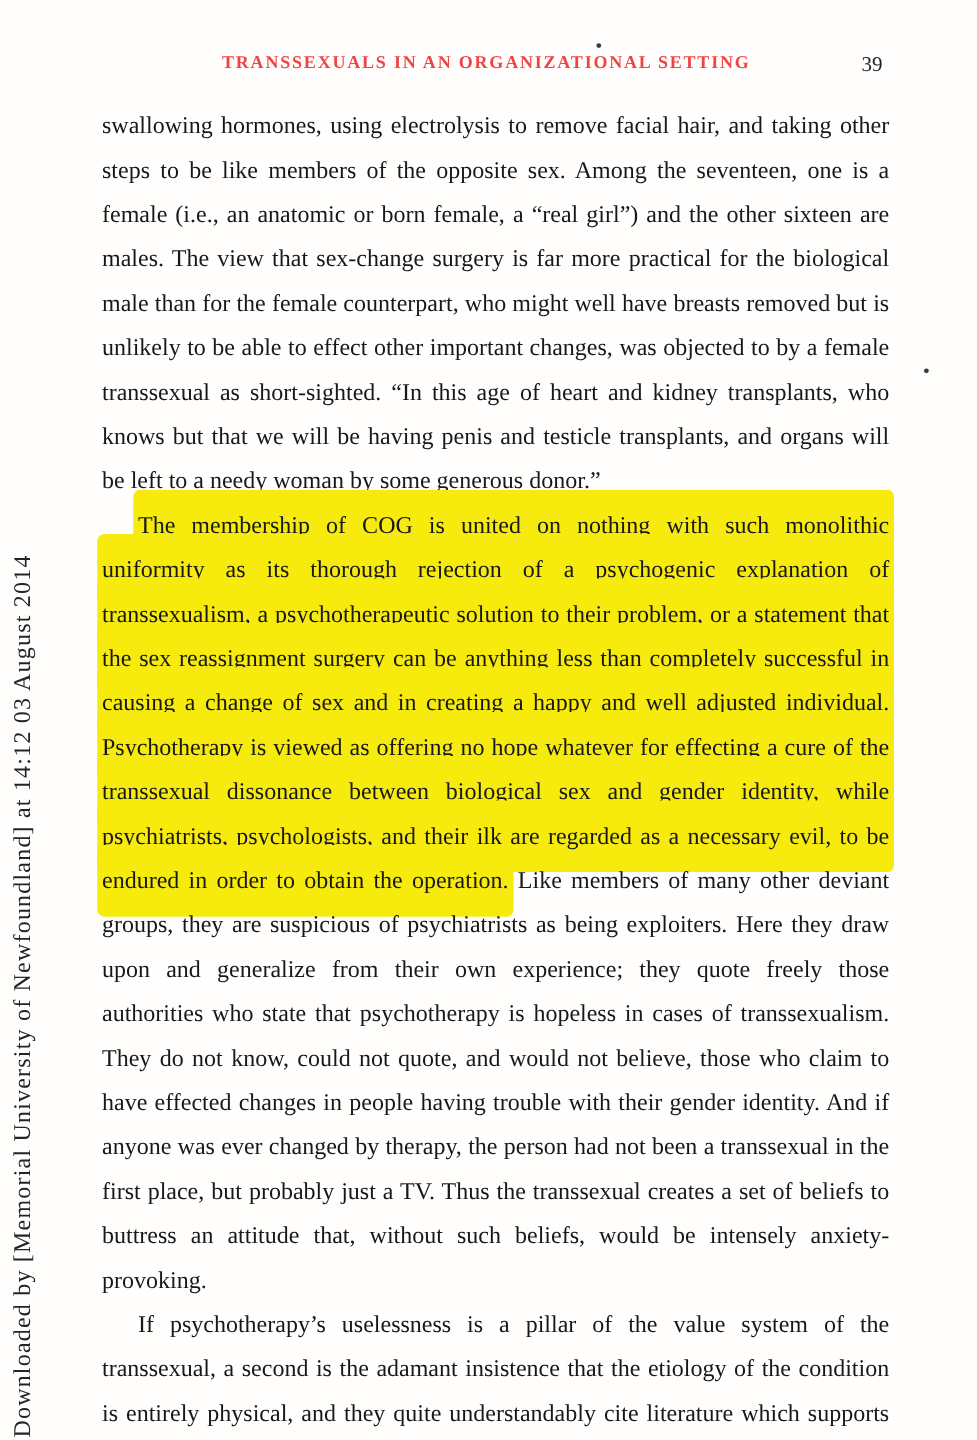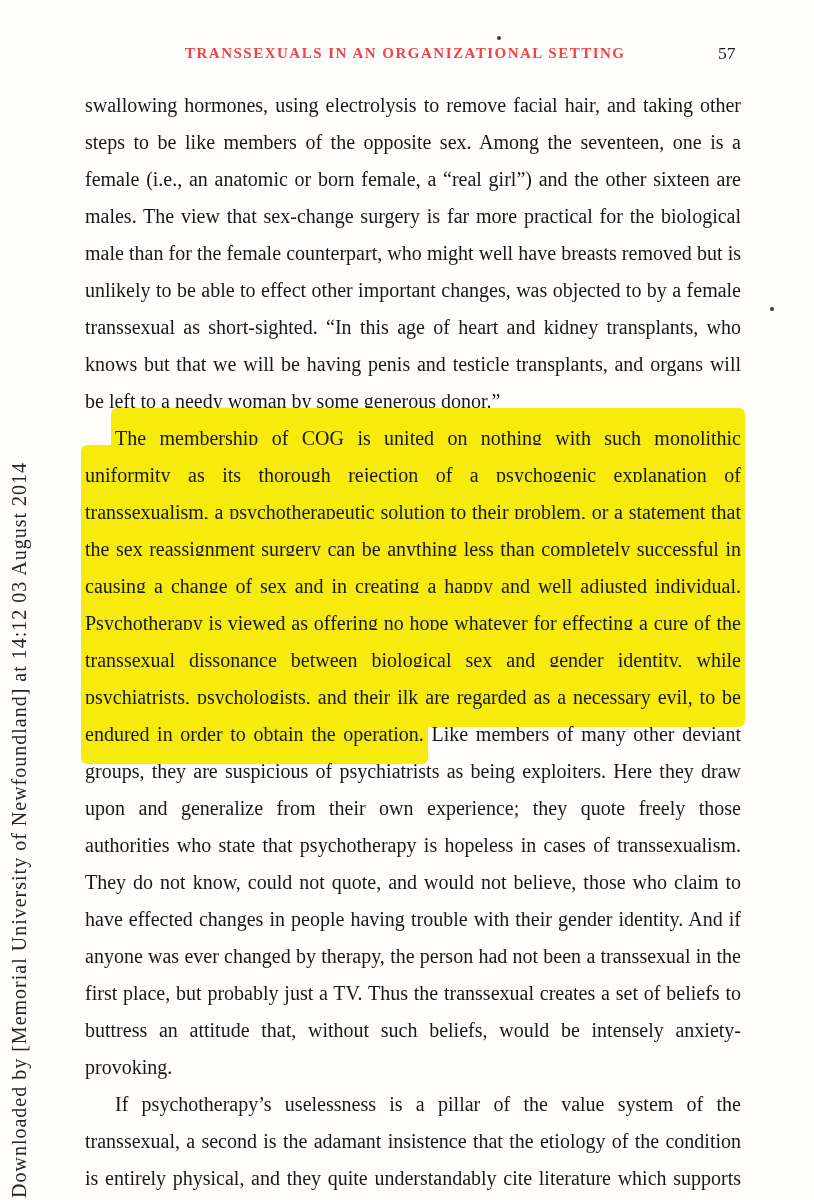--- a/index.html
+++ b/index.html
@@ -76,21 +76,21 @@
 </style>
 </head>
 <body>
 
 <div class="page">
 
   <div class="watermark">Downloaded by [Memorial University of Newfoundland] at 14:12 03 August 2014</div>
 
   <div class="running-title">TRANSSEXUALS IN AN ORGANIZATIONAL SETTING</div>
 
-  <div class="page-number">57</div>
+  <div class="page-number">39</div>
 
   <div class="body-text">
     <p class="para">swallowing hormones, using electrolysis to remove facial hair, and taking other steps to be like members of the opposite sex. Among the seventeen, one is a female (i.e., an anatomic or born female, a “real girl”) and the other sixteen are males. The view that sex-change surgery is far more practical for the biological male than for the female counterpart, who might well have breasts removed but is unlikely to be able to effect other important changes, was objected to by a female transsexual as short-sighted. “In this age of heart and kidney transplants, who knows but that we will be having penis and testicle transplants, and organs will be left to a needy woman by some generous donor.”</p>
     <p class="para indent"><span class="hl" style="background-color: rgb(247, 235, 14);">The membership of COG is united on nothing with such monolithic uniformity as its thorough rejection of a psychogenic explanation of transsexualism, a psychotherapeutic solution to their problem, or a statement that the sex reassignment surgery can be anything less than completely successful in causing a change of sex and in creating a happy and well adjusted individual. Psychotherapy is viewed as offering no hope whatever for effecting a cure of the transsexual dissonance between biological sex and gender identity, while psychiatrists, psychologists, and their ilk are regarded as a necessary evil, to be endured in order to obtain the operation.</span><span> Like members of many other deviant groups, they are suspicious of psychiatrists as being exploiters. Here they draw upon and generalize from their own experience; they quote freely those authorities who state that psychotherapy is hopeless in cases of transsexualism. They do not know, could not quote, and would not believe, those who claim to have effected changes in people having trouble with their gender identity. And if anyone was ever changed by therapy, the person had not been a transsexual in the first place, but probably just a TV. Thus the transsexual creates a set of beliefs to buttress an attitude that, without such beliefs, would be intensely anxiety-provoking.</span></p>
     <p class="para indent">If psychotherapy’s uselessness is a pillar of the value system of the transsexual, a second is the adamant insistence that the etiology of the condition is entirely physical, and they quite understandably cite literature which supports such an explanation. Of the contrary literature, they are either unaware, or readily able to dismiss the stuff as being the scribblings of the ignorant. Paramount among the works</p>
   </div>
 
   <span class="speck speck-a"></span>
   <span class="speck speck-b"></span>
 

